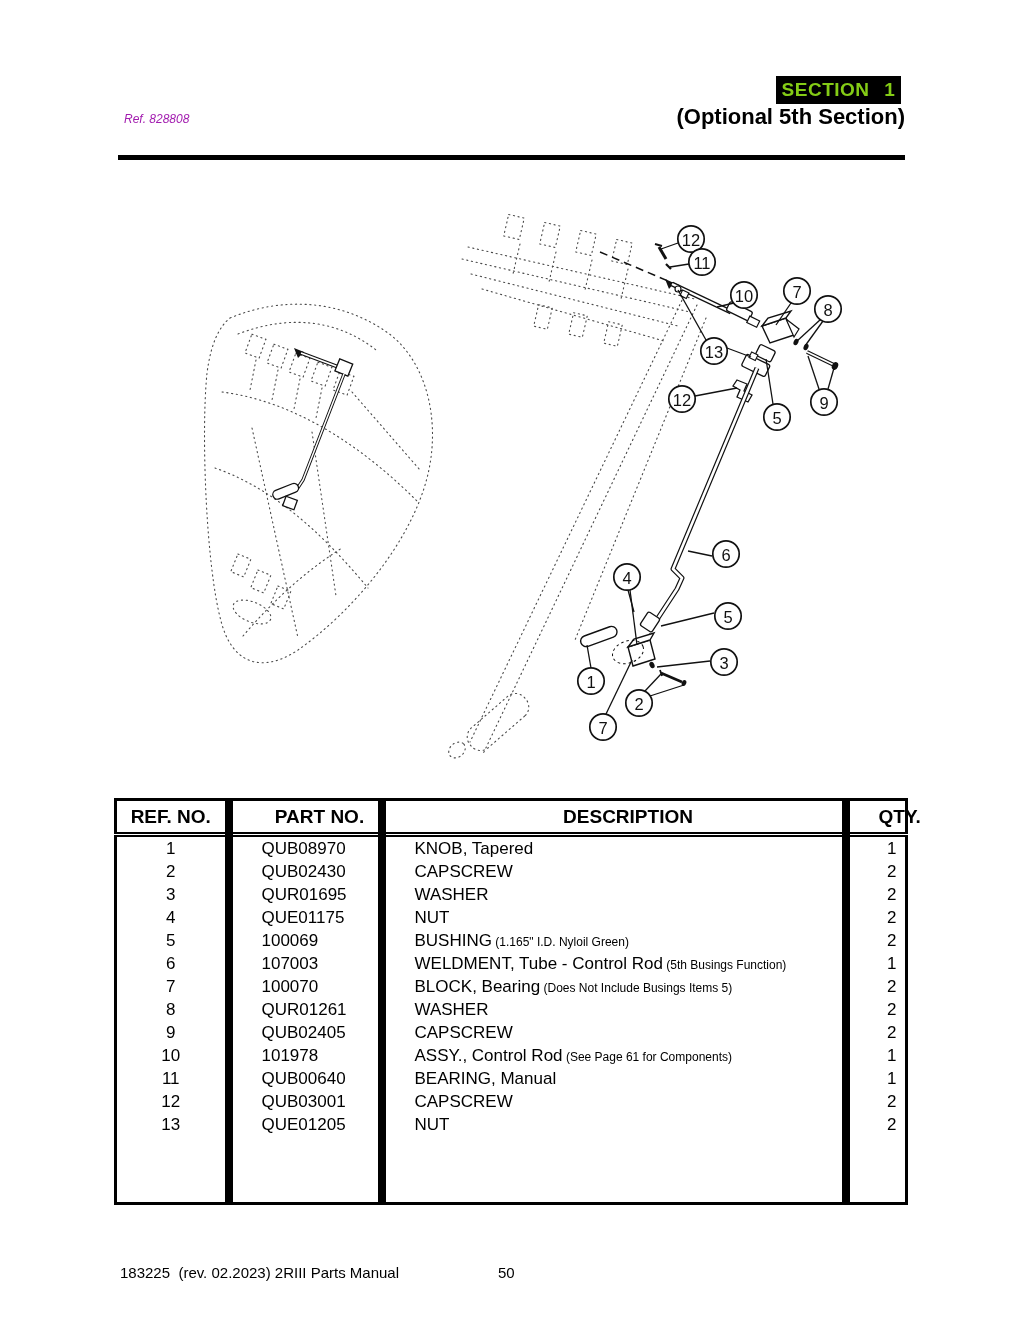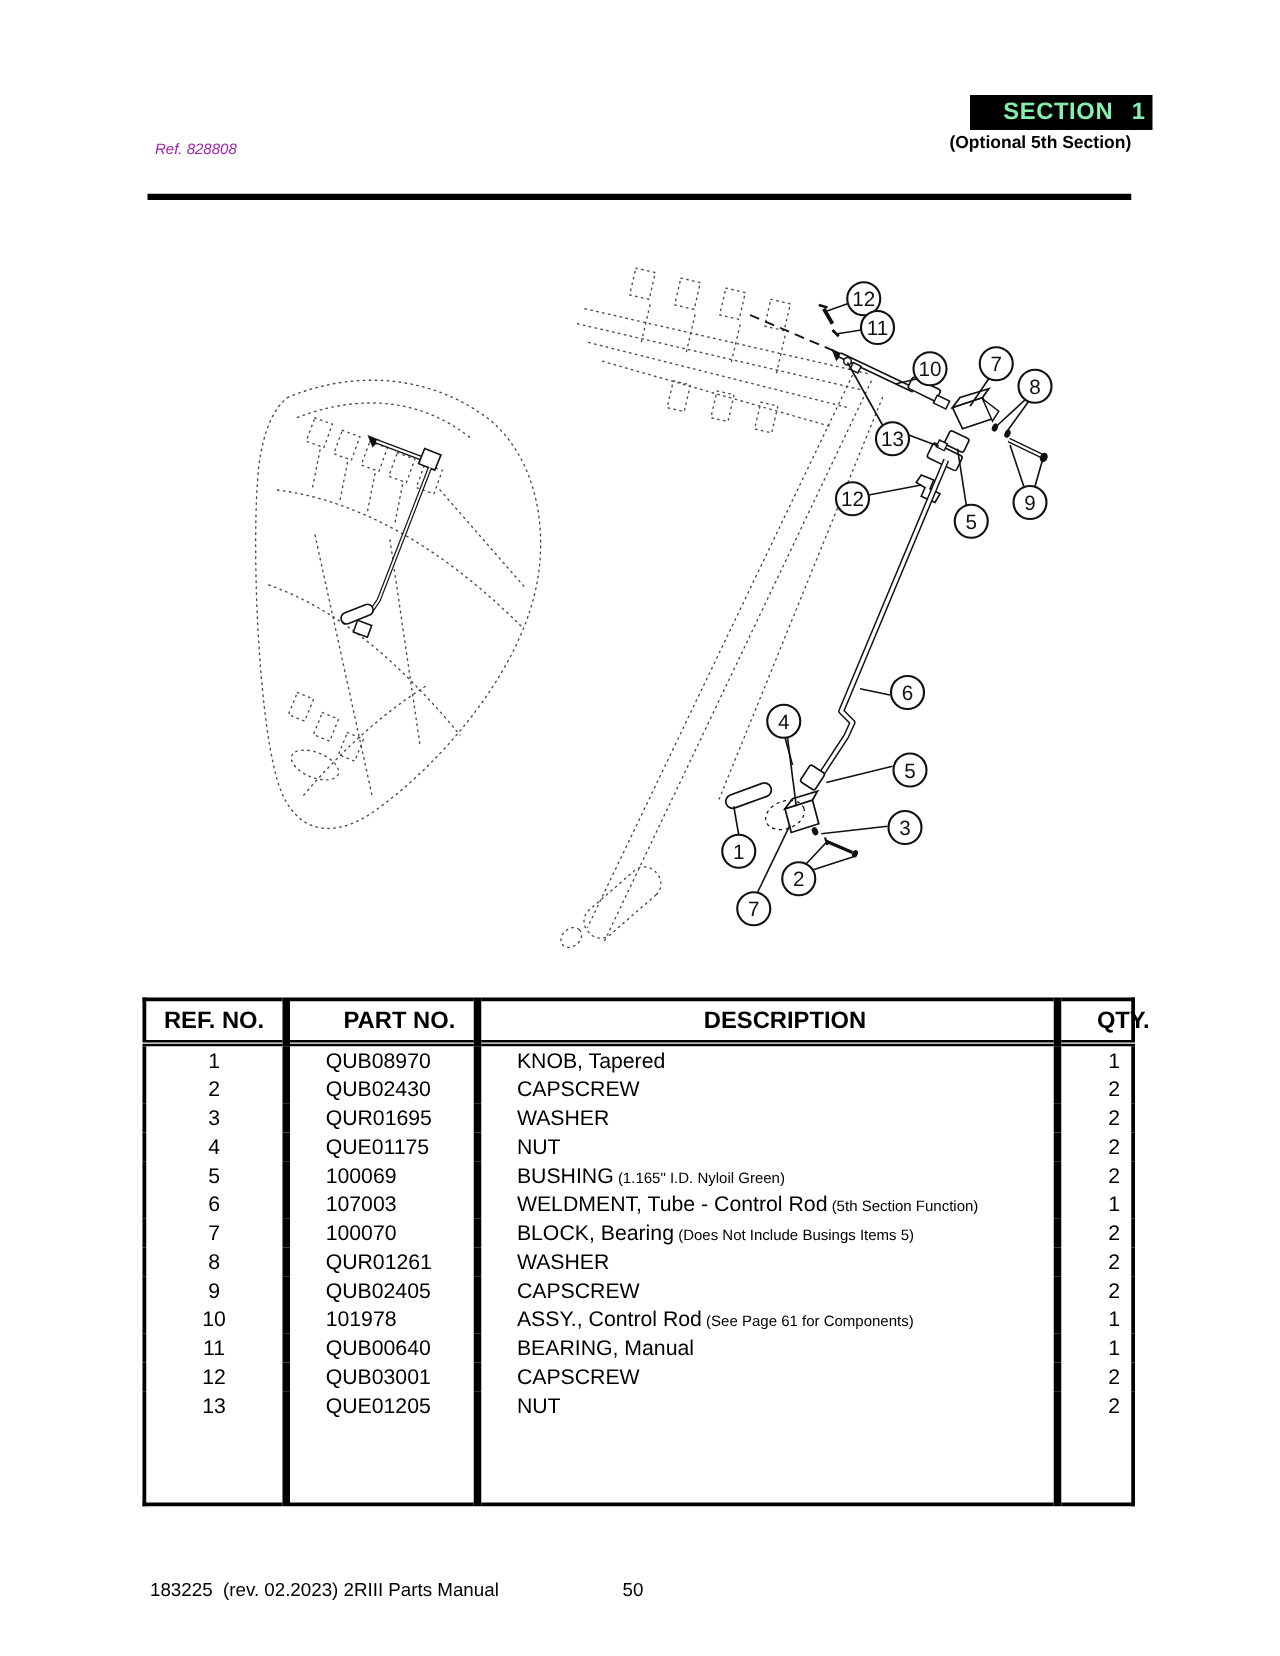--- a/index.html
+++ b/index.html
@@ -6,42 +6,42 @@
   body{
     width:1024px;height:1325px;background:#ffffff;position:relative;
     font-family:"Liberation Sans",sans-serif;color:#000;overflow:hidden;
   }
   .ref-note{
     position:absolute;left:124px;top:112px;font-size:12px;font-style:italic;color:#a21caf;
     white-space:pre;
   }
   .section-badge{
     position:absolute;left:776px;top:76px;width:125px;height:28px;background:#000;
-    color:#86efac;font-weight:bold;font-size:19px;display:flex;align-items:center;
-    justify-content:center;word-spacing:9px;letter-spacing:.5px;padding-left:21px;
+    color:#84cc16;font-weight:bold;font-size:19px;display:flex;align-items:center;
+    justify-content:center;word-spacing:9px;letter-spacing:.5px;
   }
   .title-row{
     position:absolute;left:118px;top:106px;width:787px;display:flex;
     justify-content:flex-end;align-items:baseline;gap:9px;white-space:nowrap;
   }
   .title-main{font-size:33px;font-weight:bold;letter-spacing:-.5px;line-height:1;}
-  .title-sub{font-size:14px;font-weight:bold;line-height:1;}
+  .title-sub{font-size:22px;font-weight:bold;line-height:1;}
   .title-rule{position:absolute;left:118px;top:155px;width:787px;height:5px;background:#000;}
 
   #diagram{position:absolute;left:140px;top:195px;width:740px;height:590px;}
 
   table.parts{
     position:absolute;left:114px;top:798px;width:791px;border-collapse:collapse;
     border:3px solid #000;table-layout:fixed;
   }
   table.parts th{
     font-size:19px;font-weight:bold;height:31px;text-align:center;padding:0;
     border-bottom:5px double #000;
   }
-  table.parts th + th, table.parts td + td{border-left:6px solid #000000;padding-left:29px;}
+  table.parts th + th, table.parts td + td{border-left:8px solid #000000;padding-left:29px;}
   table.parts td{
     font-size:17px;height:23px;padding:0;vertical-align:middle;line-height:1.05;
     overflow:hidden;white-space:nowrap;
   }
   td.c{text-align:center;}
   td.part{padding-left:14px;}
   td.desc{padding-left:12px;}
   .note{font-size:12px;}
   tr.filler td{height:66px;}
 
@@ -274,21 +274,21 @@
       </tr>
       <tr>
         <td class="c">5</td>
         <td class="part">100069</td>
         <td class="desc"><span>BUSHING</span><span class="note"> (1.165" I.D. Nyloil Green)</span></td>
         <td class="c">2</td>
       </tr>
       <tr>
         <td class="c">6</td>
         <td class="part">107003</td>
-        <td class="desc"><span>WELDMENT, Tube - Control Rod</span><span class="note"> (5th Section Function)</span></td>
+        <td class="desc"><span>WELDMENT, Tube - Control Rod</span><span class="note"> (5th Busings Function)</span></td>
         <td class="c">1</td>
       </tr>
       <tr>
         <td class="c">7</td>
         <td class="part">100070</td>
         <td class="desc"><span>BLOCK, Bearing</span><span class="note"> (Does Not Include Busings Items 5)</span></td>
         <td class="c">2</td>
       </tr>
       <tr>
         <td class="c">8</td>

